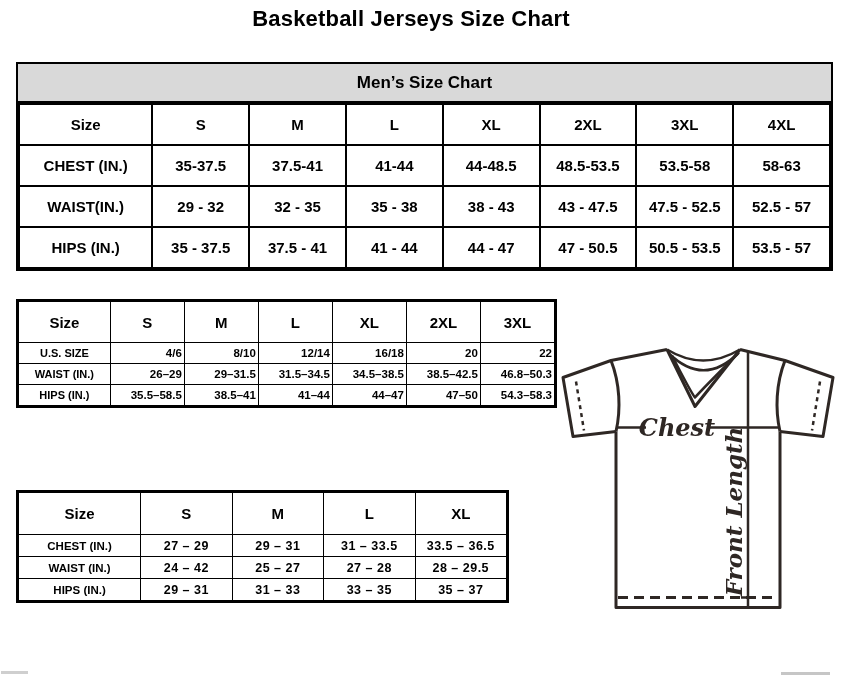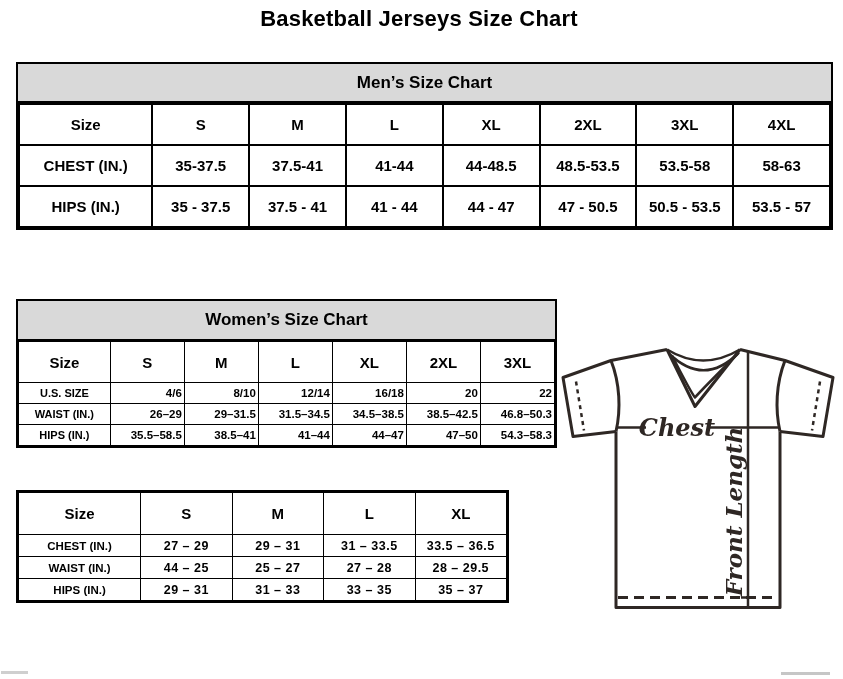--- a/index.html
+++ b/index.html
@@ -2,21 +2,21 @@
 <html><head>
 <meta charset="utf-8">
 <style>
   html,body{margin:0;padding:0;}
   body{
     width:843px;height:679px;position:relative;background:#ffffff;
     font-family:"Liberation Sans",sans-serif;color:#000;overflow:hidden;
   }
   .page-title{
     position:absolute;top:6px;left:0;width:822px;text-align:center;
-    font-size:22px;font-weight:bold;letter-spacing:.2px;margin-left:8px;
+    font-size:22px;font-weight:bold;letter-spacing:.2px;
   }
   .chart{position:absolute;border:2px solid #000;background:#fff;}
   .chart-title{
     background:#d9d9d9;border-bottom:2px solid #000;text-align:center;
     font-weight:bold;font-size:17px;display:flex;align-items:center;justify-content:center;
   }
   table{border-collapse:collapse;table-layout:fixed;width:100%;}
   th,td{
     border:1px solid #000;text-align:center;vertical-align:middle;
     font-weight:bold;padding:0 2px;overflow:hidden;white-space:nowrap;
@@ -83,35 +83,44 @@
           <th>CHEST (IN.)</th>
           <td>35-37.5</td>
           <td>37.5-41</td>
           <td>41-44</td>
           <td>44-48.5</td>
           <td>48.5-53.5</td>
           <td>53.5-58</td>
           <td>58-63</td>
         </tr>
         <tr>
+          <th>WAIST(IN.)</th>
+          <td>29 - 32</td>
+          <td>32 - 35</td>
+          <td>35 - 38</td>
+          <td>38 - 43</td>
+          <td>43 - 47.5</td>
+          <td>47.5 - 52.5</td>
+          <td>52.5 - 57</td>
+        </tr>
+        <tr>
           <th>HIPS (IN.)</th>
           <td>35 - 37.5</td>
           <td>37.5 - 41</td>
           <td>41 - 44</td>
           <td>44 - 47</td>
           <td>47 - 50.5</td>
           <td>50.5 - 53.5</td>
           <td>53.5 - 57</td>
         </tr>
       </tbody>
   </table>
 </section>
 
 <section class="chart womens">
-  <div class="chart-title">Women’s Size Chart</div>
   <table>
     <thead>
         <tr>
           <th>Size</th>
           <th>S</th>
           <th>M</th>
           <th>L</th>
           <th>XL</th>
           <th>2XL</th>
           <th>3XL</th>
@@ -163,21 +172,21 @@
       <tbody>
         <tr>
           <th>CHEST (IN.)</th>
           <td>27 – 29</td>
           <td>29 – 31</td>
           <td>31 – 33.5</td>
           <td>33.5 – 36.5</td>
         </tr>
         <tr>
           <th>WAIST (IN.)</th>
-          <td>44 – 25</td>
+          <td>24 – 42</td>
           <td>25 – 27</td>
           <td>27 – 28</td>
           <td>28 – 29.5</td>
         </tr>
         <tr>
           <th>HIPS (IN.)</th>
           <td>29 – 31</td>
           <td>31 – 33</td>
           <td>33 – 35</td>
           <td>35 – 37</td>

